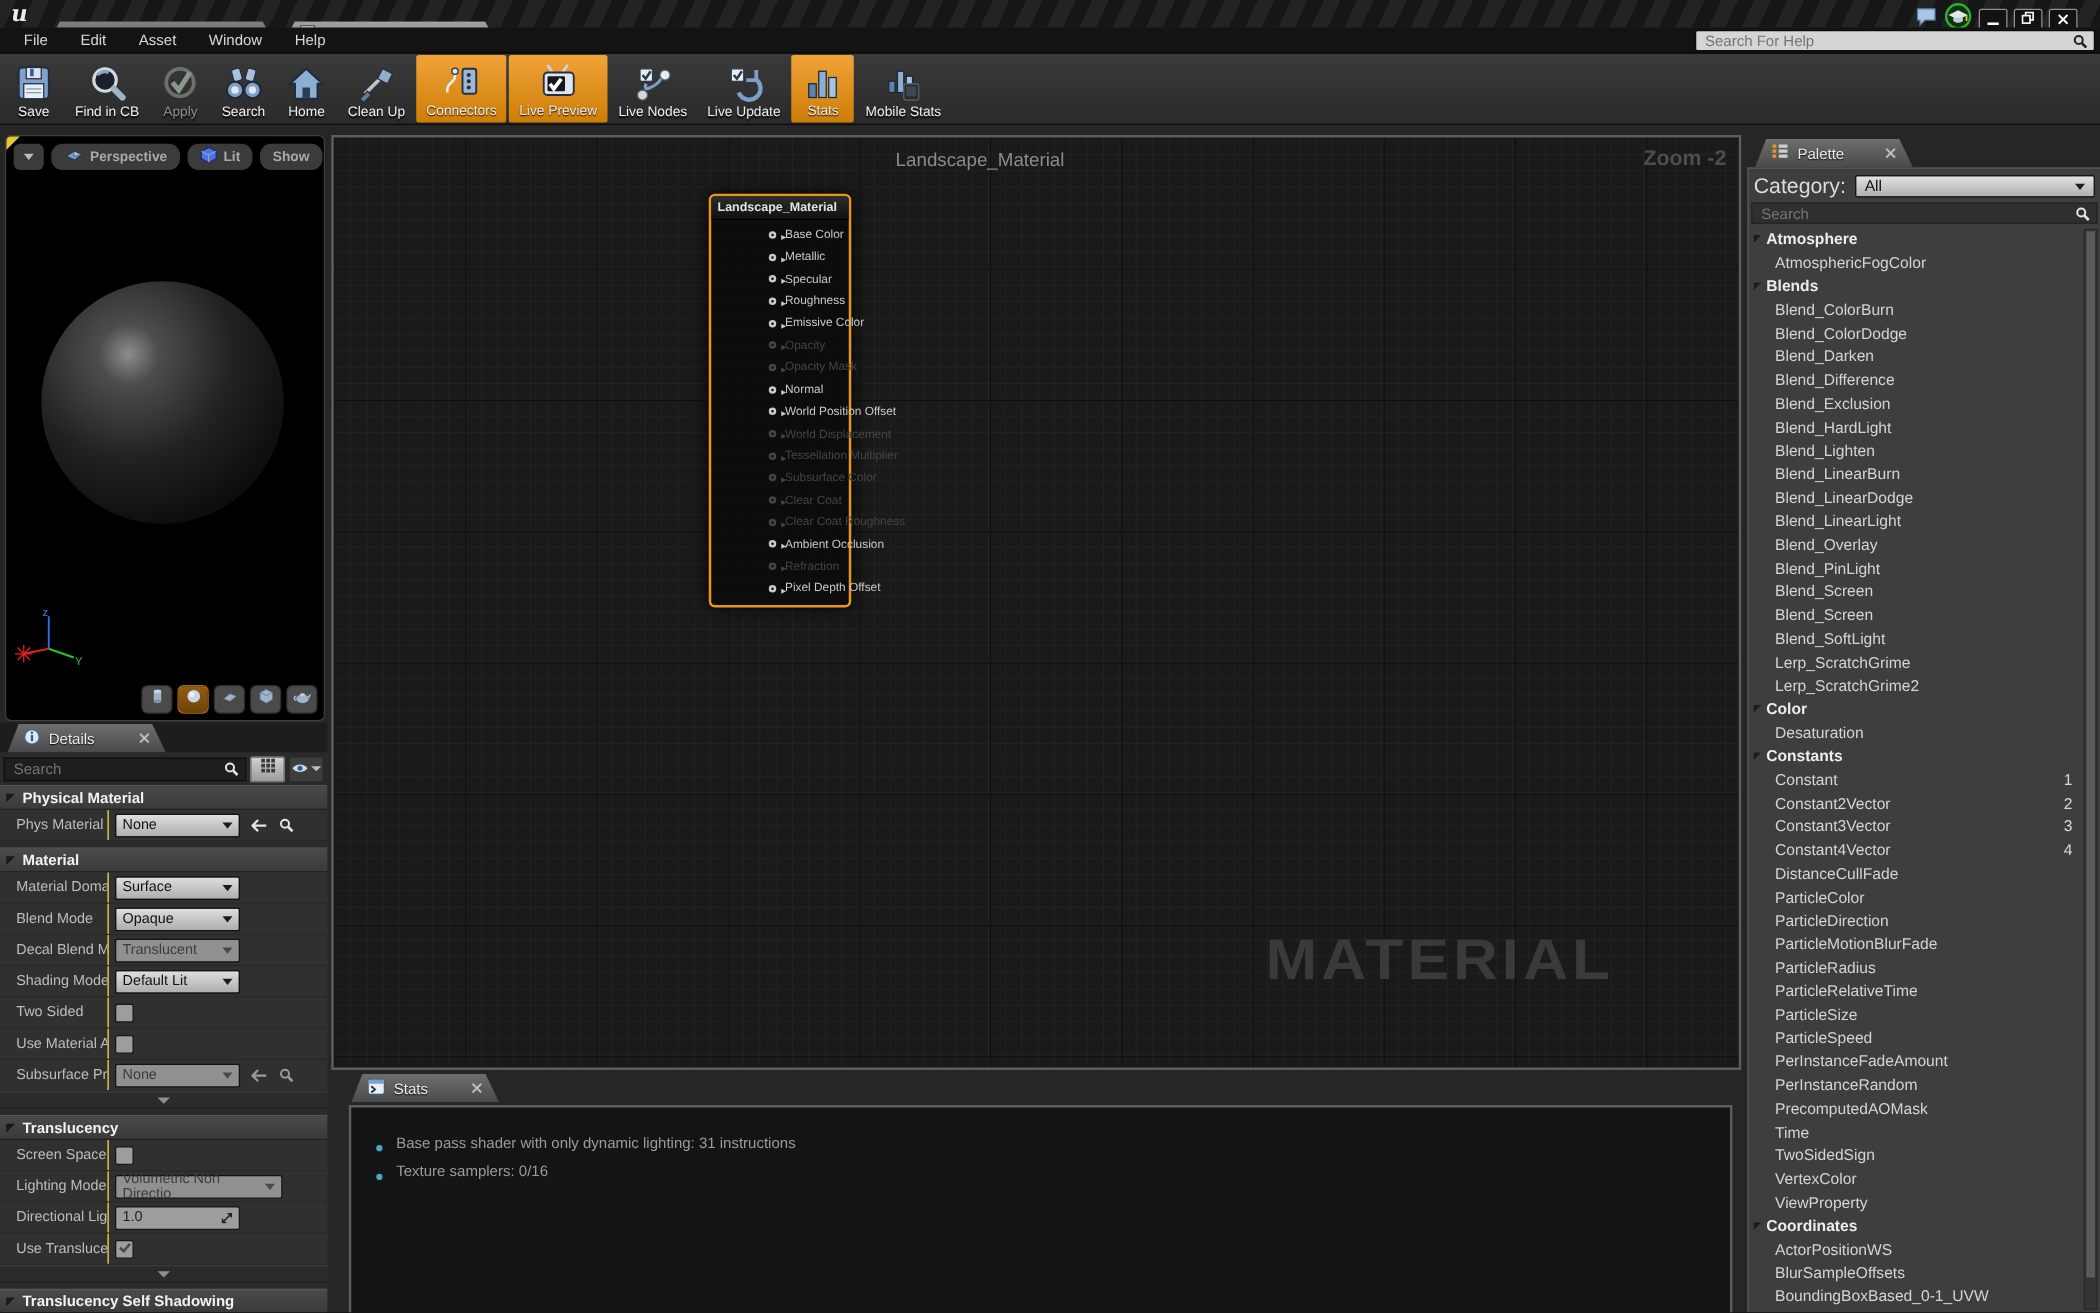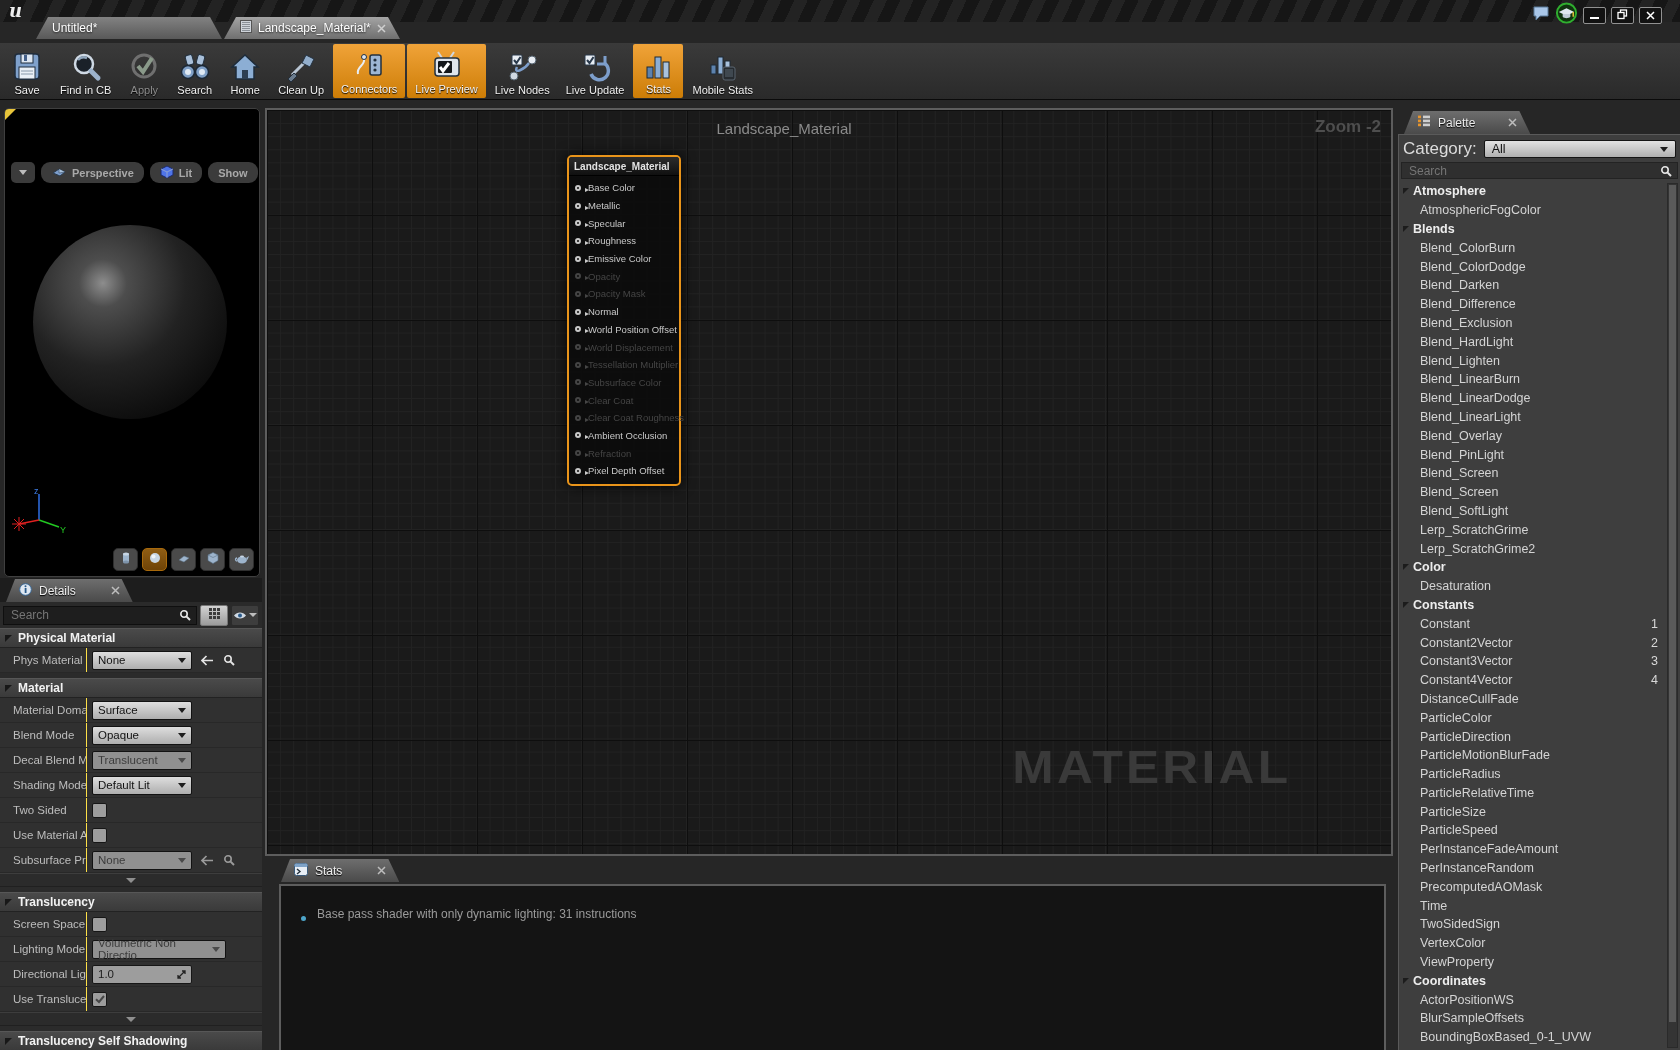--- a/index.html
+++ b/index.html
@@ -41,21 +41,21 @@
   .tbtn .ticon{height:34px;display:flex;align-items:center;}
   .tbtn .tlabel{font-size:11px;color:#f0f0f0;text-shadow:0 1px 1px #000;white-space:nowrap;}
   .tbtn.hl{background:linear-gradient(#f0a339,#cd7d06);border-radius:2px;margin:1px 1px;}
   .tbtn.dis .tlabel{color:#8d8d8d;}
 
   
   .viewport{position:absolute;left:4px;top:108px;width:256px;height:469px;background:#000;
     border:1px solid #3f3f3f;border-radius:5px;overflow:hidden;}
   .corner-flag{position:absolute;left:0;top:0;width:0;height:0;
     border-top:11px solid #e8c53a;border-right:11px solid transparent;z-index:3;}
-  .vp-toolbar{position:absolute;left:6px;top:6px;display:flex;gap:6px;margin-top:47px;}
+  .vp-toolbar{position:absolute;left:6px;top:6px;display:flex;gap:6px;}
   .vp-btn{background:rgba(64,64,64,.92);border-radius:9px;height:21px;display:inline-flex;
     align-items:center;gap:5px;padding:0 10px;color:#a9a9a9;font-weight:bold;font-size:11px;}
   .vp-dd{padding:0 8px;border-radius:5px;}
   .tri-down{width:0;height:0;border-top:5px solid #bdbdbd;border-left:4px solid transparent;border-right:4px solid transparent;}
   .sphere{position:absolute;left:28px;top:116px;width:194px;height:194px;border-radius:50%;
     background:radial-gradient(circle at 36% 30%,#8d8d8d 0%,#4d4d4d 13%,#222 45%,#0c0c0c 78%,#050505 100%);}
   .axis-gizmo{position:absolute;left:4px;bottom:28px;}
   .shape-btns{position:absolute;right:5px;bottom:5px;display:flex;gap:4px;}
   .shape-btn{width:25px;height:23px;background:#4a4a4a;border:1px solid #2e2e2e;border-radius:5px;
     display:flex;align-items:center;justify-content:center;}
@@ -122,21 +122,21 @@
   .graph-title{position:absolute;left:46%;top:10px;transform:translateX(-50%);font-size:15px;color:#8b8b8b;}
   .zoom-label{position:absolute;right:10px;top:7px;font-size:17px;font-weight:bold;color:#4e4e4e;}
   .watermark{position:absolute;right:100px;bottom:60px;font-size:46px;font-weight:bold;color:#3a3a3a;
     letter-spacing:3px;transform:scaleX(1.08);transform-origin:right;}
   .node{position:absolute;left:300px;top:45px;width:114px;background:rgba(12,12,12,.93);
     border:2px solid #e9941a;border-radius:5px;box-shadow:0 0 14px rgba(0,0,0,.85);}
   .node-title{height:19px;background:linear-gradient(#2c2c2c,#101010);border-bottom:1px solid #000;
     border-radius:3px 3px 0 0;display:flex;align-items:center;padding-left:5px;
     font-size:10px;font-weight:bold;color:#e3e3e3;}
   .pins{padding:3px 0 4px;}
-  .pin{height:17.7px;display:flex;align-items:center;gap:7px;padding-left:6px;color:#c9c9c9;}
+  .pin{height:17.7px;display:flex;align-items:center;gap:7px;padding-left:6px;color:#c9c9c9;margin-left:40px;}
   .pin.off{color:#454545;}
   .pin-ring{width:6px;height:6px;border:2px solid currentColor;border-radius:50%;position:relative;flex:none;}
   .pin-ring::after{content:"";position:absolute;left:8px;top:1px;
     border-left:4px solid currentColor;border-top:2px solid transparent;border-bottom:2px solid transparent;}
   .pin-label{font-size:9.5px;white-space:nowrap;}
 
   
   .stats-panel{position:absolute;left:265px;top:858px;width:1128px;height:192px;}
   .stats-panel .panel-tabrow{padding-left:16px;}
   .stats-box{position:absolute;left:14px;right:7px;top:26px;height:170px;background:#141414;
@@ -214,20 +214,38 @@
             </svg></span>
         </div>
       <div class="win-btn">
           <span><svg width="9" height="9" viewBox="0 0 9 9">
               <path d="M1,1 L8,8 M8,1 L1,8" stroke="currentColor" stroke-width="1.5"></path>
             </svg></span>
         </div>
     </div>
   </header>
 
+  <nav class="menubar">
+    <div id="menu-items" style="display:flex;">
+        <span class="menu-item">File</span>
+        <span class="menu-item">Edit</span>
+        <span class="menu-item">Asset</span>
+        <span class="menu-item">Window</span>
+        <span class="menu-item">Help</span>
+      </div>
+    <div class="help-search">
+      <input placeholder="Search For Help" style="">
+      <span class="mag">
+          <svg width="12" height="12" viewBox="0 0 12 12">
+            <circle cx="5" cy="5" r="3.2" fill="none" stroke="currentColor" stroke-width="1.6"></circle>
+            <line x1="7.6" y1="7.6" x2="11" y2="11" stroke="currentColor" stroke-width="2"></line>
+          </svg>
+        </span>
+    </div>
+  </nav>
 
   <div class="toolbar" id="main-toolbar">
       <div class="tbtn">
         <span class="ticon">
           <svg width="34" height="32" viewBox="0 0 34 32">
             <rect x="5" y="3" width="24" height="25" rx="3" fill="#7fa1cc" stroke="#1f2d3d" stroke-width="1.5"></rect>
             <rect x="11" y="3" width="12" height="9" fill="#dce6f2" stroke="#1f2d3d"></rect>
             <rect x="14" y="4" width="3" height="6" fill="#44608a"></rect>
             <rect x="9" y="16" width="16" height="12" fill="#e9eff6" stroke="#1f2d3d"></rect>
             <line x1="11" y1="20" x2="23" y2="20" stroke="#8899aa"></line>
@@ -745,20 +763,24 @@
               <path d="M1,1 L8,8 M8,1 L1,8" stroke="currentColor" stroke-width="1.5"></path>
             </svg>
           </span>
       </div>
     </div>
     <div class="stats-box" id="stats-box">
         <div class="stat-line">
           <span class="bullet"></span>
           <span>Base pass shader with only dynamic lighting: 31 instructions</span>
         </div>
+        <div class="stat-line">
+          <span class="bullet"></span>
+          <span>Texture samplers: 0/16</span>
+        </div>
       </div>
   </section>
 
   <section class="palette">
     <div class="panel-tabrow">
       <div class="panel-tab">
         <span><svg width="14" height="12" viewBox="0 0 14 12">
               <rect x="1" y="0.6" width="3" height="2.6" fill="#e8952c"></rect>
               <rect x="6" y="0.6" width="7" height="2.6" fill="#cfcfcf"></rect>
               <rect x="1" y="4.6" width="3" height="2.6" fill="#e8952c"></rect>

